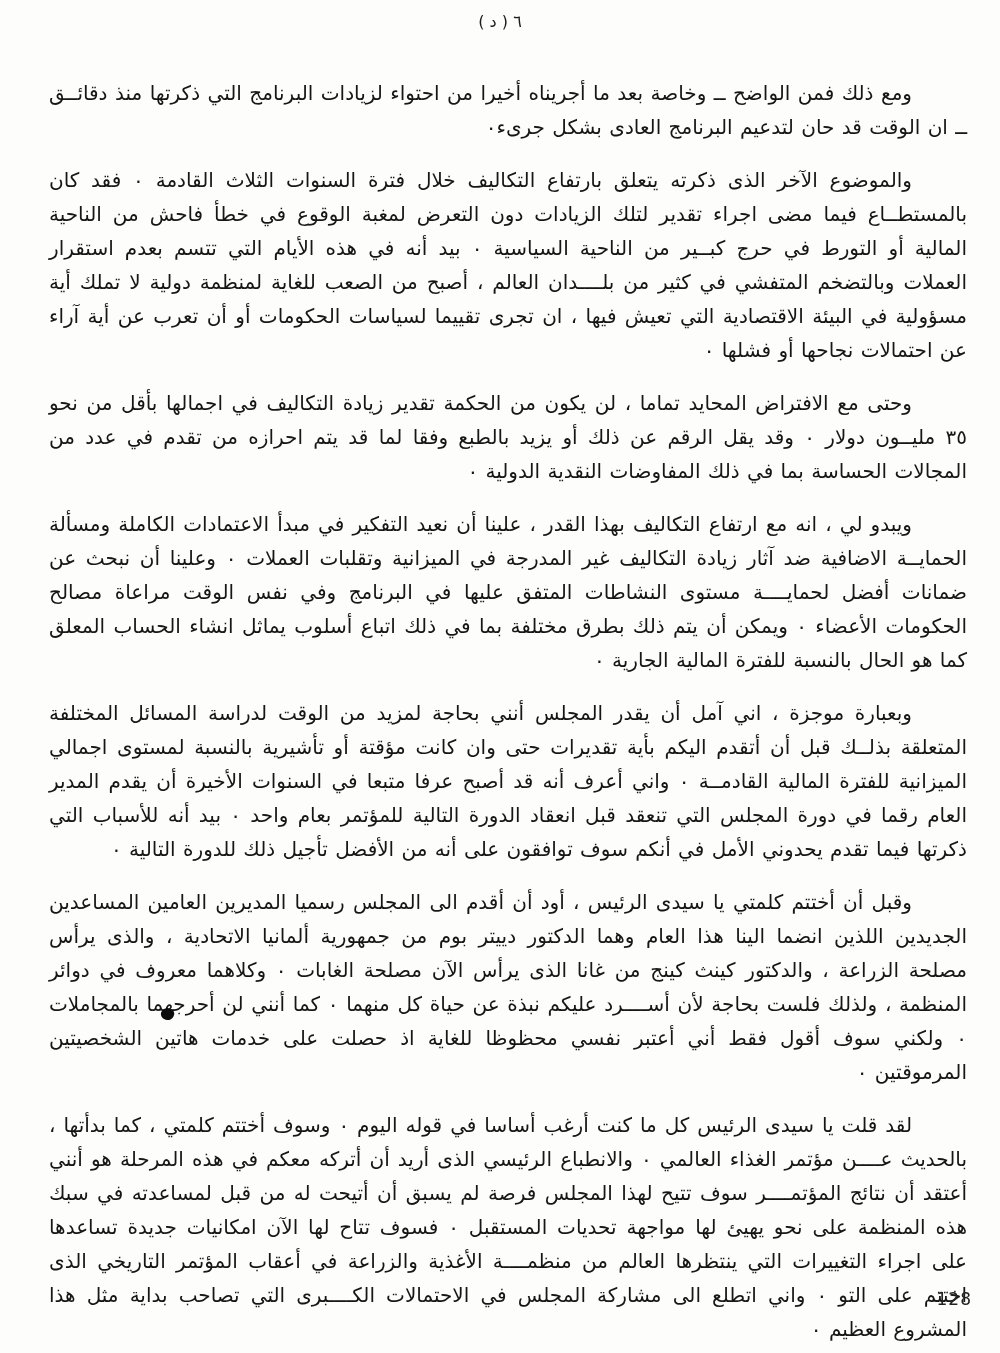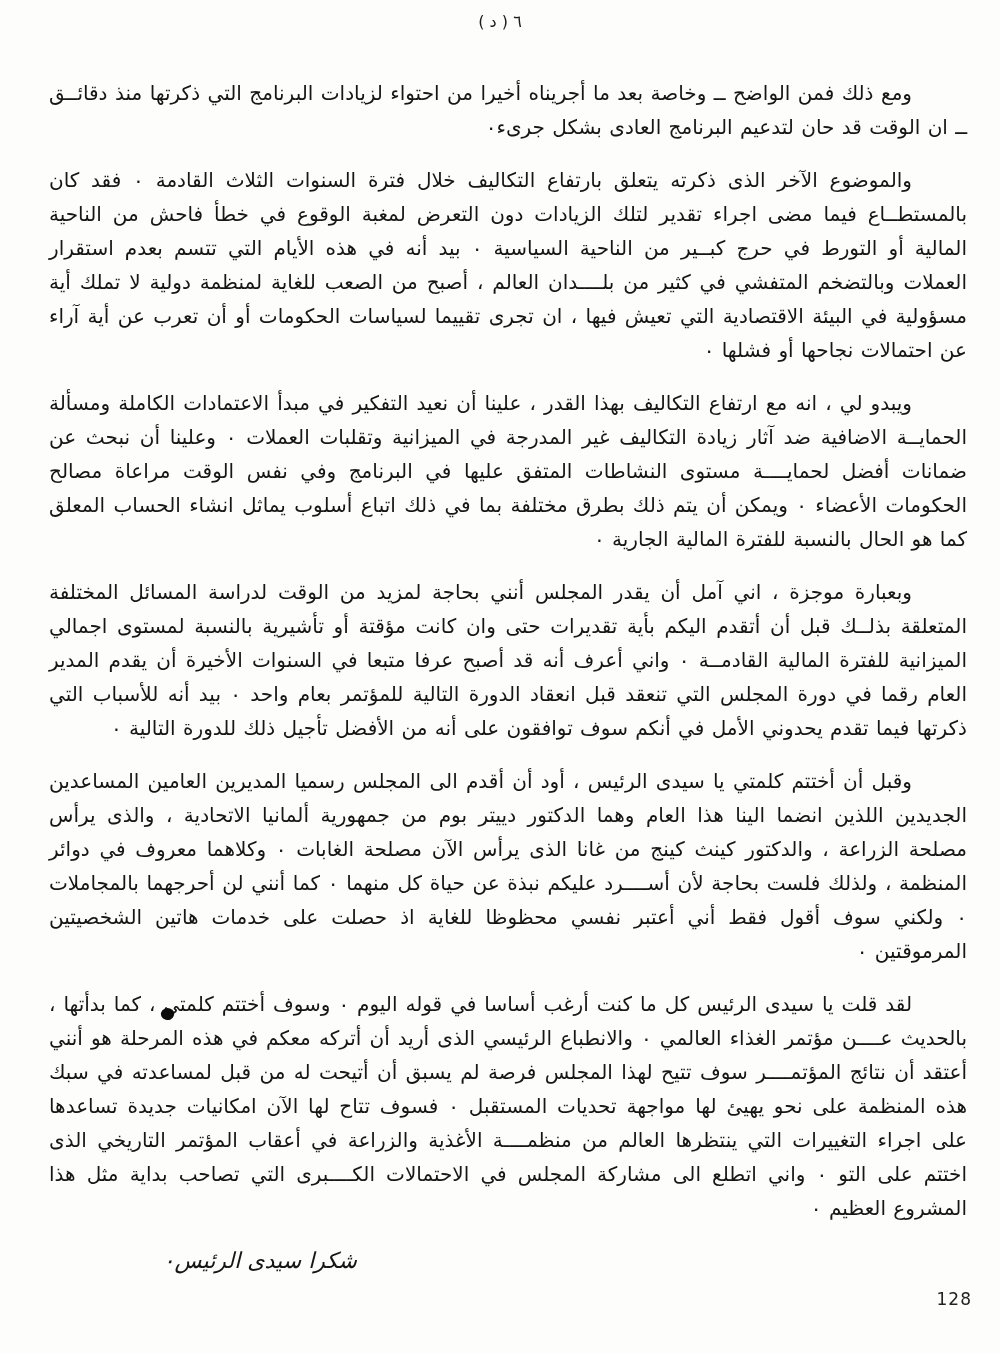--- a/index.html
+++ b/index.html
@@ -76,20 +76,21 @@
 </head>
 <body>
 
 <div class="page">
 
   <div class="page-header">٦ ( د )</div>
 
   <div class="doc-body">
     <p class="para">ومع ذلك فمن الواضح ــ وخاصة بعد ما أجريناه أخيرا من احتواء لزيادات البرنامج التي ذكرتها منذ دقائــق ــ ان الوقت قد حان لتدعيم البرنامج العادى بشكل جرىء٠</p>
     <p class="para">والموضوع الآخر الذى ذكرته يتعلق بارتفاع التكاليف خلال فترة السنوات الثلاث القادمة ٠ فقد كان بالمستطــاع فيما مضى اجراء تقدير لتلك الزيادات دون التعرض لمغبة الوقوع في خطأ فاحش من الناحية المالية أو التورط في حرج كبــير من الناحية السياسية ٠ بيد أنه في هذه الأيام التي تتسم بعدم استقرار العملات وبالتضخم المتفشي في كثير من بلــــدان العالم ، أصبح من الصعب للغاية لمنظمة دولية لا تملك أية مسؤولية في البيئة الاقتصادية التي تعيش فيها ، ان تجرى تقييما لسياسات الحكومات أو أن تعرب عن أية آراء عن احتمالات نجاحها أو فشلها ٠</p>
+    <p class="para">وحتى مع الافتراض المحايد تماما ، لن يكون من الحكمة تقدير زيادة التكاليف في اجمالها بأقل من نحو ٣٥ مليــون دولار ٠ وقد يقل الرقم عن ذلك أو يزيد بالطبع وفقا لما قد يتم احرازه من تقدم في عدد من المجالات الحساسة بما في ذلك المفاوضات النقدية الدولية ٠</p>
     <p class="para">ويبدو لي ، انه مع ارتفاع التكاليف بهذا القدر ، علينا أن نعيد التفكير في مبدأ الاعتمادات الكاملة ومسألة الحمايــة الاضافية ضد آثار زيادة التكاليف غير المدرجة في الميزانية وتقلبات العملات ٠ وعلينا أن نبحث عن ضمانات أفضل لحمايــــة مستوى النشاطات المتفق عليها في البرنامج وفي نفس الوقت مراعاة مصالح الحكومات الأعضاء ٠ ويمكن أن يتم ذلك بطرق مختلفة بما في ذلك اتباع أسلوب يماثل انشاء الحساب المعلق كما هو الحال بالنسبة للفترة المالية الجارية ٠</p>
     <p class="para">وبعبارة موجزة ، اني آمل أن يقدر المجلس أنني بحاجة لمزيد من الوقت لدراسة المسائل المختلفة المتعلقة بذلــك قبل أن أتقدم اليكم بأية تقديرات حتى وان كانت مؤقتة أو تأشيرية بالنسبة لمستوى اجمالي الميزانية للفترة المالية القادمــة ٠ واني أعرف أنه قد أصبح عرفا متبعا في السنوات الأخيرة أن يقدم المدير العام رقما في دورة المجلس التي تنعقد قبل انعقاد الدورة التالية للمؤتمر بعام واحد ٠ بيد أنه للأسباب التي ذكرتها فيما تقدم يحدوني الأمل في أنكم سوف توافقون على أنه من الأفضل تأجيل ذلك للدورة التالية ٠</p>
     <p class="para">وقبل أن أختتم كلمتي يا سيدى الرئيس ، أود أن أقدم الى المجلس رسميا المديرين العامين المساعدين الجديدين اللذين انضما الينا هذا العام وهما الدكتور دييتر بوم من جمهورية ألمانيا الاتحادية ، والذى يرأس مصلحة الزراعة ، والدكتور كينث كينج من غانا الذى يرأس الآن مصلحة الغابات ٠ وكلاهما معروف في دوائر المنظمة ، ولذلك فلست بحاجة لأن أســــرد عليكم نبذة عن حياة كل منهما ٠ كما أنني لن أحرجهما بالمجاملات ٠ ولكني سوف أقول فقط أني أعتبر نفسي محظوظا للغاية اذ حصلت على خدمات هاتين الشخصيتين المرموقتين ٠</p>
     <p class="para">لقد قلت يا سيدى الرئيس كل ما كنت أرغب أساسا في قوله اليوم ٠ وسوف أختتم كلمتي ، كما بدأتها ، بالحديث عــــن مؤتمر الغذاء العالمي ٠ والانطباع الرئيسي الذى أريد أن أتركه معكم في هذه المرحلة هو أنني أعتقد أن نتائج المؤتمــــر سوف تتيح لهذا المجلس فرصة لم يسبق أن أتيحت له من قبل لمساعدته في سبك هذه المنظمة على نحو يهيئ لها مواجهة تحديات المستقبل ٠ فسوف تتاح لها الآن امكانيات جديدة تساعدها على اجراء التغييرات التي ينتظرها العالم من منظمــــة الأغذية والزراعة في أعقاب المؤتمر التاريخي الذى اختتم على التو ٠ واني اتطلع الى مشاركة المجلس في الاحتمالات الكــــبرى التي تصاحب بداية مثل هذا المشروع العظيم ٠</p>
     <div class="closing-line">شكرا سيدى الرئيس٠</div>
   </div>
 
   <div class="ink-blot"></div>
 
   <div class="page-number">128</div>

